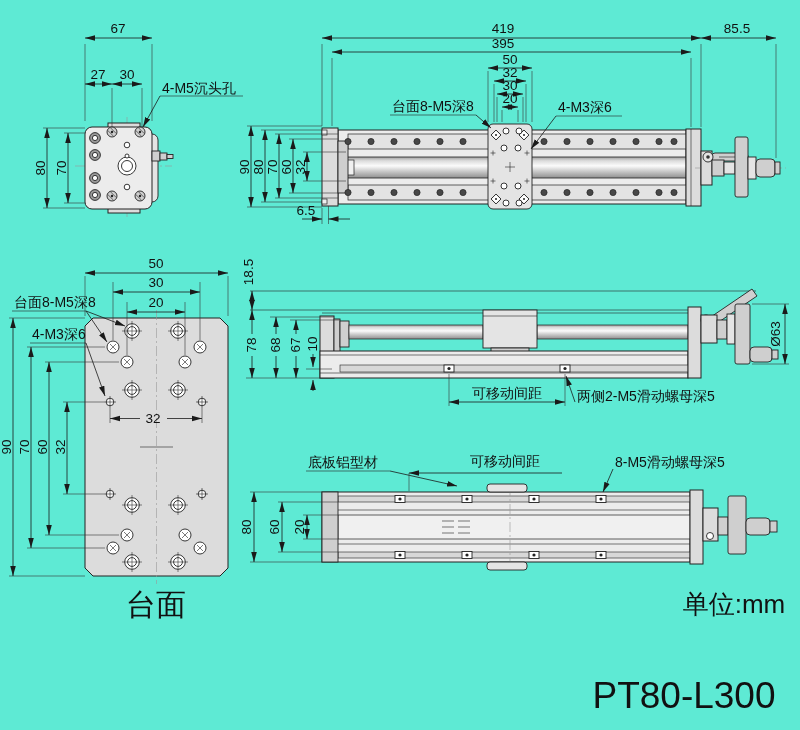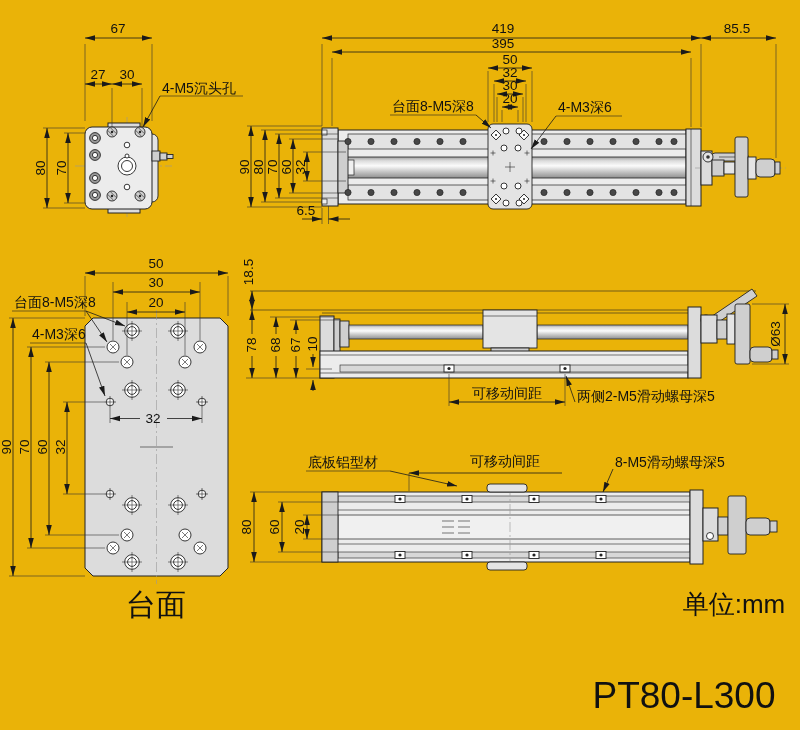--- a/index.html
+++ b/index.html
@@ -1,16 +1,16 @@
 <!DOCTYPE html>
 <html><head>
 <meta charset="utf-8">
 <style>
   html,body{margin:0;padding:0;background:#fff;}
-  .stage{position:relative;width:800px;height:730px;background:#eab308;overflow:hidden;}
+  .stage{position:relative;width:800px;height:730px;background:#5eead4;overflow:hidden;}
   svg text{font-family:"Liberation Sans","DejaVu Sans",sans-serif;fill:#111;}
   .d{font-size:13.5px;}
   .lb{font-size:14px;}
   .cap{font-size:30px;}
   .unit{font-size:26px;}
   .model{font-size:37px;}
   .th{stroke:#222;fill:none;stroke-width:.6;}
   .dim{stroke:#1a1a1a;fill:none;stroke-width:.8;}
   .ext{stroke:#333;fill:none;stroke-width:.6;}
   .cl{stroke:#999;fill:none;stroke-width:.6;stroke-dasharray:10 3 2 3;}

